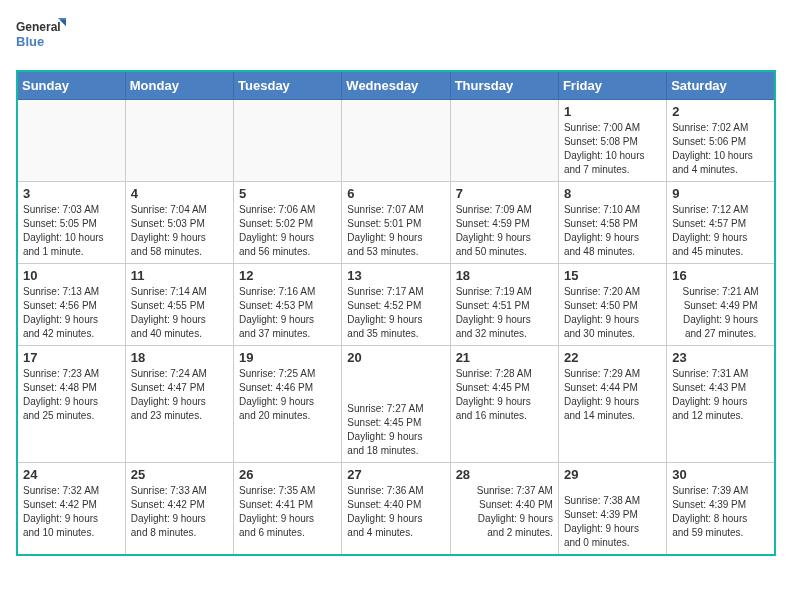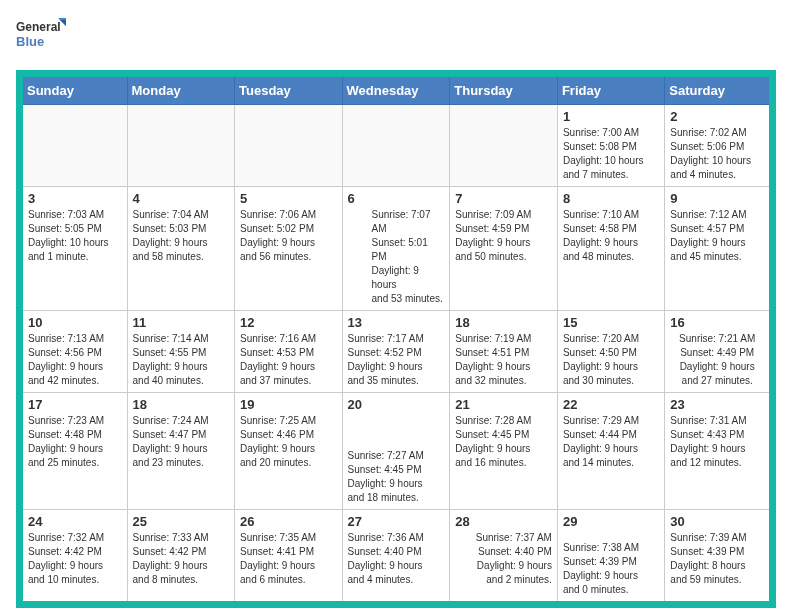--- a/index.html
+++ b/index.html
@@ -29,21 +29,21 @@
       font-weight: normal;
       color: #333;
     }
     .location {
       font-size: 16px;
       color: #555;
     }
     .calendar {
       width: 100%;
       border-collapse: collapse;
-      border: 7px solid #14b8a6;
+      border: 2px solid #14b8a6;
     }
     .calendar th {
       background-color: #4a7fc1;
       color: #fff;
       font-size: 13px;
       font-weight: bold;
       padding: 6px 4px;
       text-align: left;
       border: 1px solid #3a6db0;
     }
@@ -144,21 +144,21 @@
         </td>
         <td>
           <span class="day-num">5</span>
           <div class="day-info" style="white-space: pre-line;">Sunrise: 7:06 AM
 Sunset: 5:02 PM
 Daylight: 9 hours
 and 56 minutes.</div>
         </td>
         <td>
           <span class="day-num">6</span>
-          <div class="day-info" style="white-space: pre-line; margin-left: 24px;">Sunrise: 7:07 AM
+          <div class="day-info" style="white-space: pre-line;">Sunrise: 7:07 AM
 Sunset: 5:01 PM
 Daylight: 9 hours
 and 53 minutes.</div>
         </td>
         <td>
           <span class="day-num">7</span>
           <div class="day-info" style="white-space: pre-line;">Sunrise: 7:09 AM
 Sunset: 4:59 PM
 Daylight: 9 hours
 and 50 minutes.</div>

